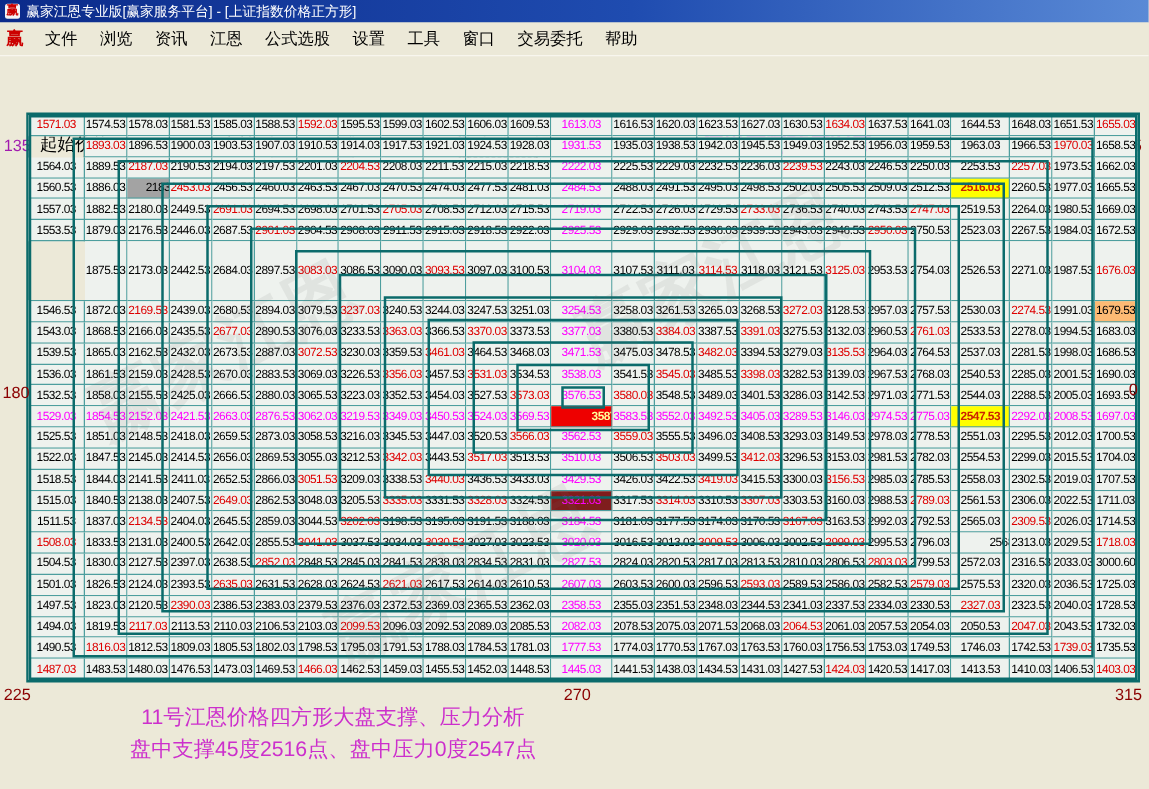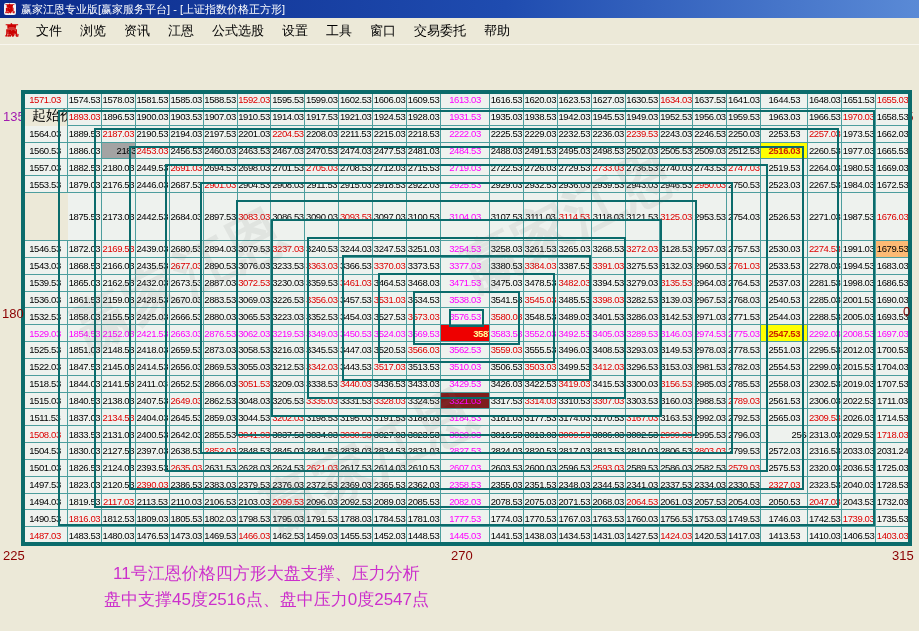--- a/index.html
+++ b/index.html
@@ -582,21 +582,21 @@
       <div class="cell" style="border-color: rgb(77, 158, 158); background: rgb(238, 242, 238); color: rgb(0, 0, 0);">2820.53</div>
       <div class="cell" style="border-color: rgb(77, 158, 158); background: rgb(238, 242, 238); color: rgb(0, 0, 0);">2817.03</div>
       <div class="cell" style="border-color: rgb(77, 158, 158); background: rgb(238, 242, 238); color: rgb(0, 0, 0);">2813.53</div>
       <div class="cell" style="border-color: rgb(77, 158, 158); background: rgb(238, 242, 238); color: rgb(0, 0, 0);">2810.03</div>
       <div class="cell" style="border-color: rgb(77, 158, 158); background: rgb(238, 242, 238); color: rgb(0, 0, 0);">2806.53</div>
       <div class="cell" style="border-color: rgb(77, 158, 158); background: rgb(238, 242, 238); color: rgb(221, 0, 0);">2803.03</div>
       <div class="cell" style="border-color: rgb(77, 158, 158); background: rgb(238, 242, 238); color: rgb(0, 0, 0);">2799.53</div>
       <div class="cell" style="border-color: rgb(77, 158, 158); background: rgb(238, 242, 238); color: rgb(0, 0, 0);">2572.03</div>
       <div class="cell" style="border-color: rgb(77, 158, 158); background: rgb(238, 242, 238); color: rgb(0, 0, 0);">2316.53</div>
       <div class="cell" style="border-color: rgb(77, 158, 158); background: rgb(238, 242, 238); color: rgb(0, 0, 0);">2033.03</div>
-      <div class="cell" style="border-color: rgb(77, 158, 158); background: rgb(238, 242, 238); color: rgb(0, 0, 0);">2031.24</div>
+      <div class="cell" style="border-color: rgb(77, 158, 158); background: rgb(238, 242, 238); color: rgb(0, 0, 0);">3000.60</div>
       <div class="cell" style="border-color: rgb(77, 158, 158); background: rgb(238, 242, 238); color: rgb(0, 0, 0);">1501.03</div>
       <div class="cell" style="border-color: rgb(77, 158, 158); background: rgb(238, 242, 238); color: rgb(0, 0, 0);">1826.53</div>
       <div class="cell" style="border-color: rgb(77, 158, 158); background: rgb(238, 242, 238); color: rgb(0, 0, 0);">2124.03</div>
       <div class="cell" style="border-color: rgb(77, 158, 158); background: rgb(238, 242, 238); color: rgb(0, 0, 0);">2393.53</div>
       <div class="cell" style="border-color: rgb(77, 158, 158); background: rgb(238, 242, 238); color: rgb(221, 0, 0);">2635.03</div>
       <div class="cell" style="border-color: rgb(77, 158, 158); background: rgb(238, 242, 238); color: rgb(0, 0, 0);">2631.53</div>
       <div class="cell" style="border-color: rgb(77, 158, 158); background: rgb(238, 242, 238); color: rgb(0, 0, 0);">2628.03</div>
       <div class="cell" style="border-color: rgb(77, 158, 158); background: rgb(238, 242, 238); color: rgb(0, 0, 0);">2624.53</div>
       <div class="cell" style="border-color: rgb(77, 158, 158); background: rgb(238, 242, 238); color: rgb(221, 0, 0);">2621.03</div>
       <div class="cell" style="border-color: rgb(77, 158, 158); background: rgb(238, 242, 238); color: rgb(0, 0, 0);">2617.53</div>

